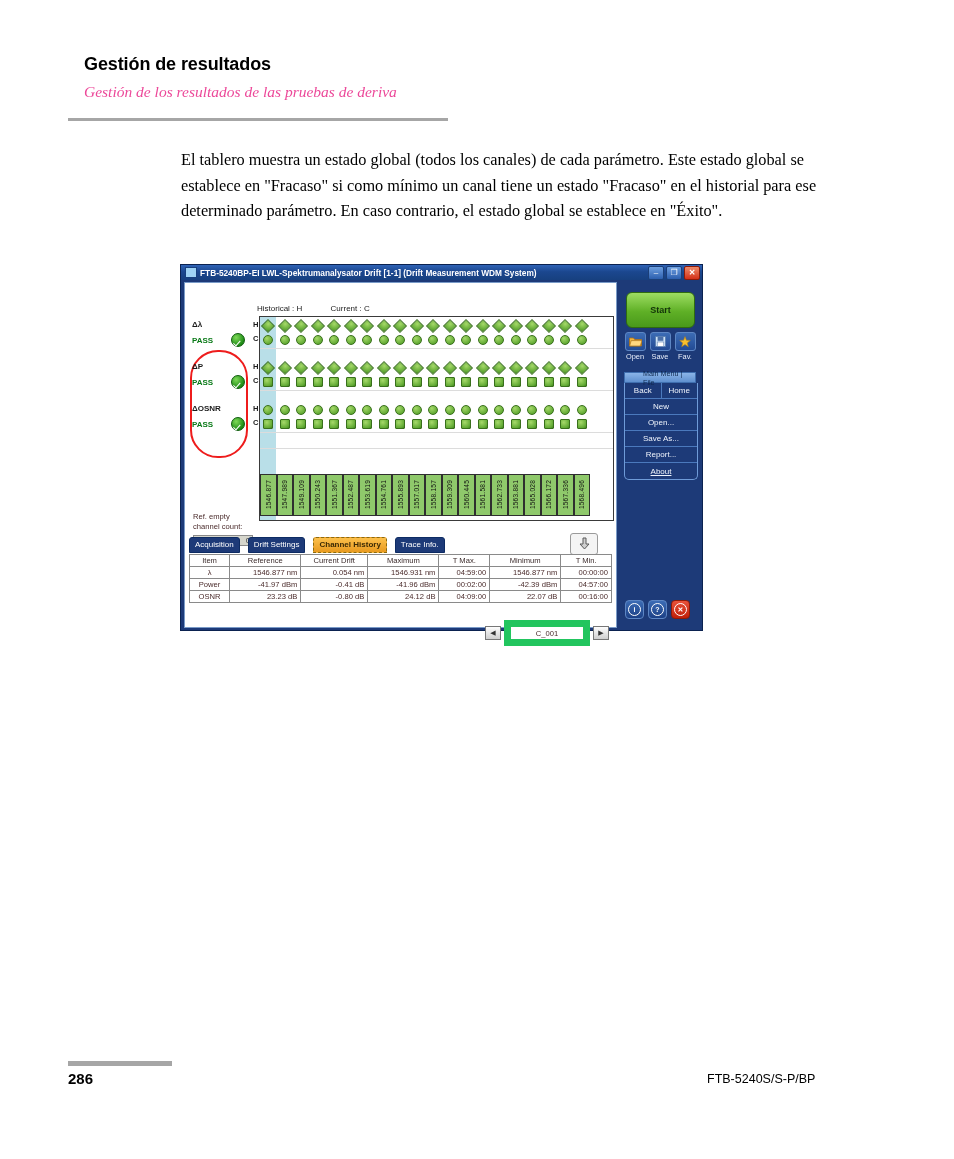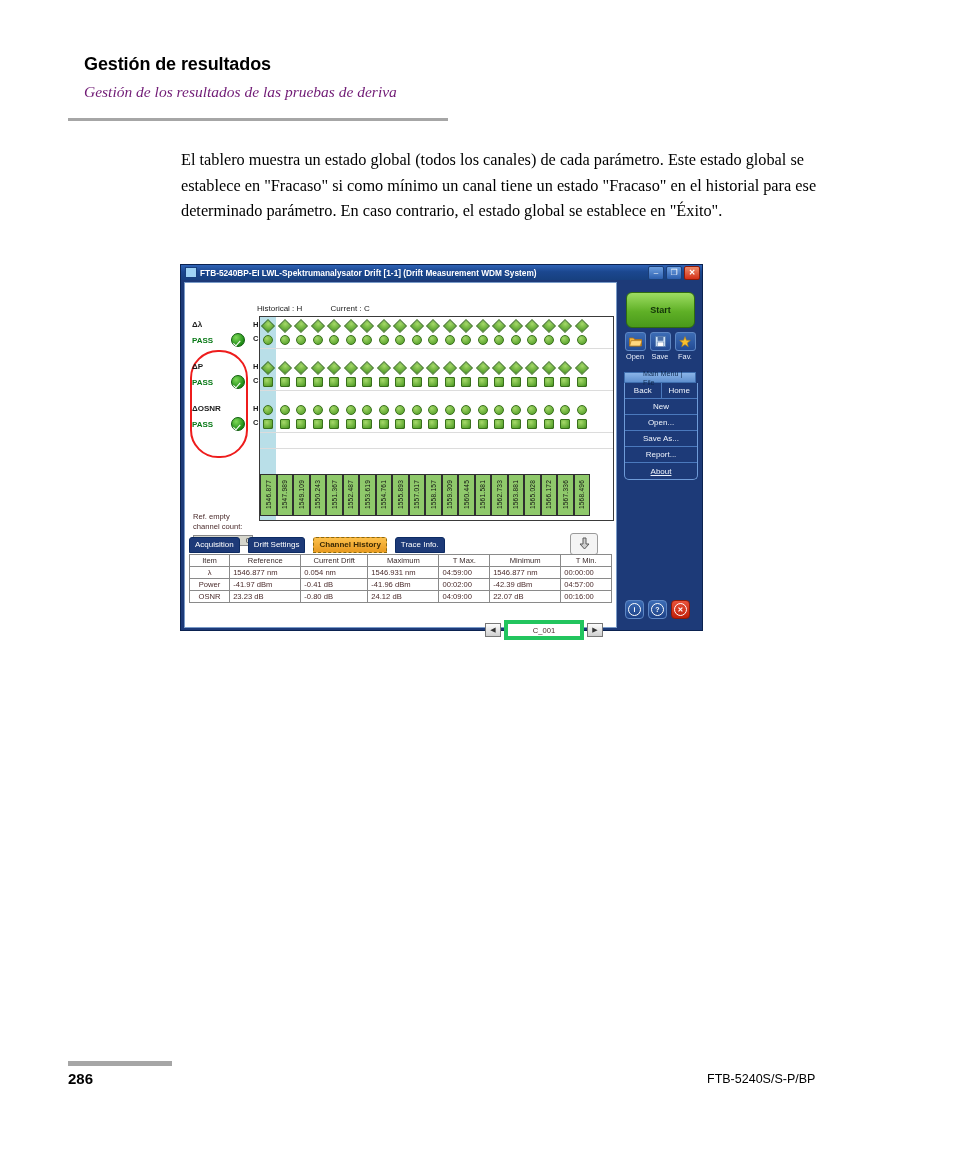--- a/index.html
+++ b/index.html
@@ -5,21 +5,21 @@
   html,body{margin:0;padding:0;}
   body{
     width:954px;height:1159px;background:#ffffff;
     font-family:"Liberation Serif", serif;
     position:relative;overflow:hidden;
   }
 
   
   .doc-header{position:absolute;left:84px;top:54px;width:820px;}
   .doc-h1{font-family:"Liberation Sans",sans-serif;font-size:18px;font-weight:bold;color:#000;letter-spacing:-0.1px;}
-  .doc-h2{font-family:"Liberation Serif",serif;font-style:italic;font-size:15.5px;color:#701a75;margin-top:8px;}
+  .doc-h2{font-family:"Liberation Serif",serif;font-style:italic;font-size:15.5px;color:#ec4899;margin-top:8px;}
   .doc-rule{position:absolute;left:68px;top:118px;width:380px;height:3px;background:#a6a6a6;}
 
   
   .doc-para{position:absolute;left:181px;top:147px;width:640px;
     font-family:"Liberation Serif",serif;font-size:16.3px;line-height:25.5px;color:#000;}
 
   
   .shot{position:absolute;left:180px;top:264px;width:523px;height:367px;
     font-family:"Liberation Sans",sans-serif;background:#1d3a78;
     border:1px solid #0b2250;box-sizing:border-box;}
@@ -105,28 +105,28 @@
   .ltab.active{background:linear-gradient(180deg,#fcc04b,#e89a20);color:#3b2a05;font-weight:bold;
     border:1px dashed #8a6a10;}
   .dlbtn{position:absolute;right:18px;top:250px;width:26px;height:20px;
     background:#f4f4f4;border:1px solid #9a9a9a;border-radius:3px;display:flex;align-items:center;justify-content:center;}
   .dlbtn svg{display:block;}
 
   
   .rtable{position:absolute;left:4px;top:271px;width:423px;border-collapse:collapse;
     font-size:7.6px;font-family:"Liberation Sans",sans-serif;}
   .rtable th{border:1px solid #8a8a8a;background:#fff;color:#3b2b2b;font-weight:normal;height:11px;padding:0 3px;}
-  .rtable td{border:1px solid #8a8a8a;background:#fff;color:#4a2b2b;height:11px;padding:0 3px;}
+  .rtable td{border:1px solid #8a8a8a;background:#fff;color:#4a2b2b;height:11px;padding:0 3px;text-align:right;}
   .rtable td.lbl{text-align:center;}
 
   
   .botnav{position:absolute;left:300px;top:337px;display:flex;align-items:center;gap:3px;}
   .navbtn{width:14px;height:12px;background:linear-gradient(180deg,#fdfdfd,#cfcfcf);
     border:1px solid #777;display:flex;align-items:center;justify-content:center;}
-  .navlab{width:72px;height:12px;background:#fff;border:4px solid #22c55e;
+  .navlab{width:72px;height:12px;background:#fff;border:7px solid #22c55e;
     font-size:7.6px;color:#4a2b2b;display:flex;align-items:center;justify-content:center;
     font-family:"Liberation Sans",sans-serif;}
 
   
   .side{position:absolute;left:437px;top:2px;width:83px;height:346px;background:#1d3a78;}
   .startbtn{position:absolute;left:8px;top:10px;width:67px;height:34px;border-radius:6px;
     background:linear-gradient(180deg,#9ddd62,#5fb026 55%,#49991b);border:1px solid #2f6b10;
     display:flex;align-items:center;justify-content:center;font-size:9px;font-weight:bold;color:#13330a;}
   .iconrow{position:absolute;left:6px;top:50px;width:72px;display:flex;justify-content:space-between;}
   .icobox{width:22px;text-align:center;}

